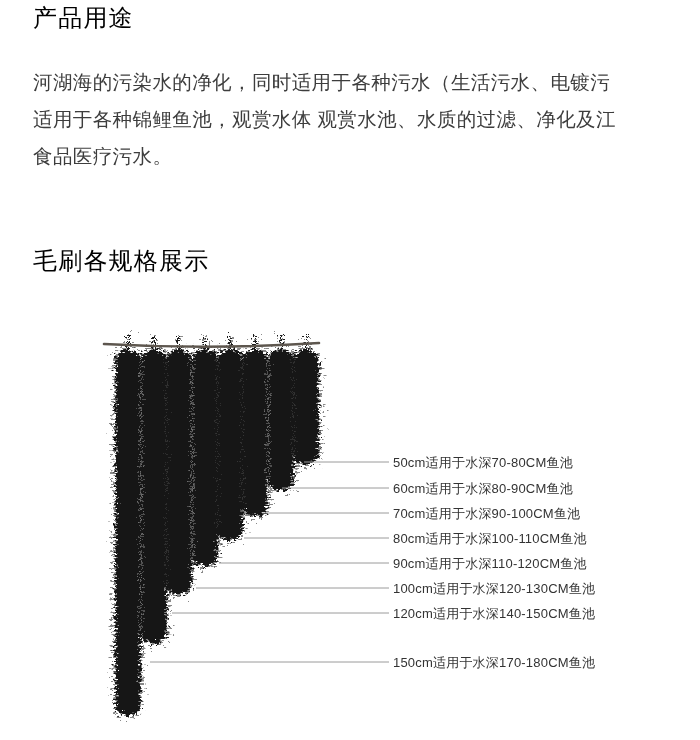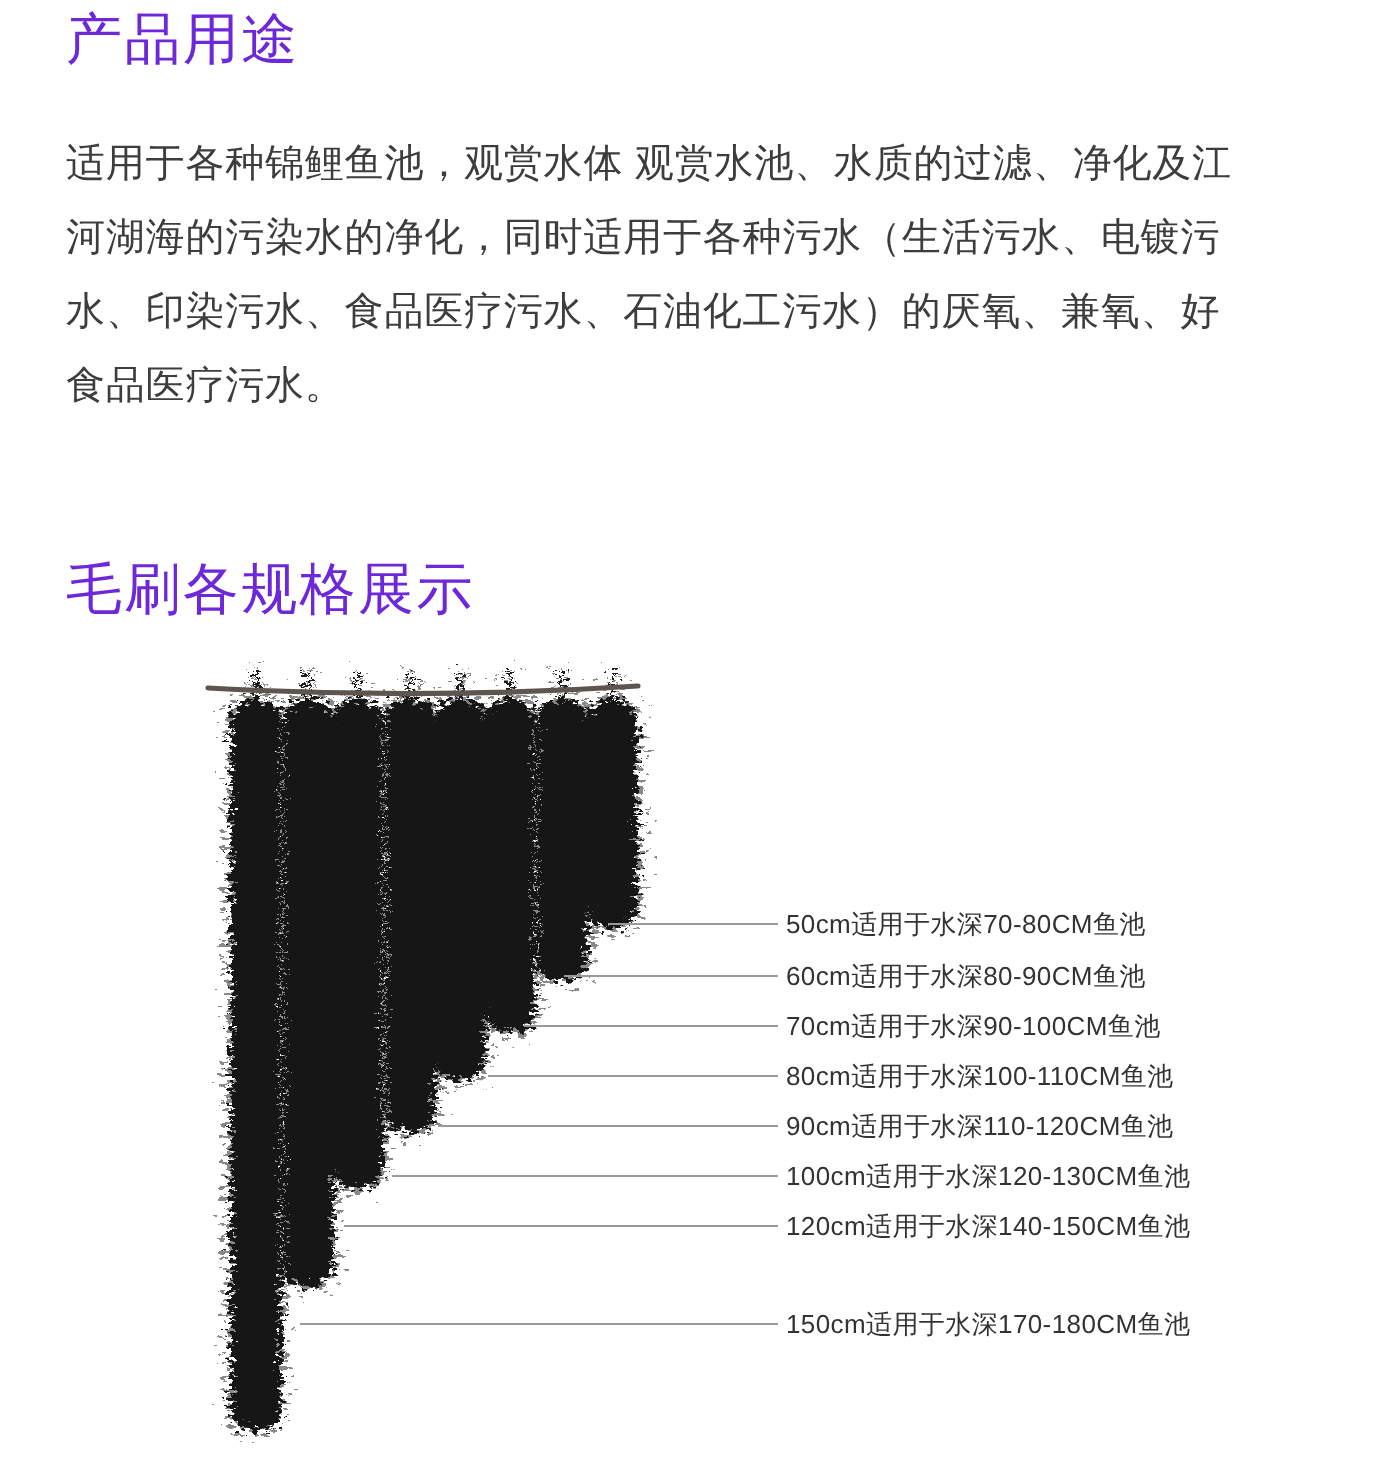--- a/index.html
+++ b/index.html
@@ -2,47 +2,46 @@
 <html><head>
 <meta charset="utf-8">
 <style>
   html,body{margin:0;padding:0;}
   body{
     width:700px;height:740px;background:#ffffff;overflow:hidden;position:relative;
     font-family:"Liberation Sans",sans-serif;
   }
   .page{position:absolute;inset:0;background:#fff;}
   .sec-title{
-    position:absolute;left:33px;margin:0;font-size:28px;line-height:1;
-    font-weight:500;color:#6d28d9;letter-spacing:1.2px;white-space:nowrap;
+    position:absolute;left:33px;margin:0;font-size:24px;line-height:1;
+    font-weight:500;color:#000000;letter-spacing:1.2px;white-space:nowrap;
   }
   #title-usage{top:6px;}
-  #title-specs{top:284px;font-family:Liberation Mono, monospace;}
+  #title-specs{top:249px;}
   .body-para{
     position:absolute;left:33px;top:64px;color:#3d3d3d;font-size:19.5px;
     line-height:37px;letter-spacing:0.4px;font-weight:400;
   }
   .body-line{white-space:nowrap;}
   .figure-wrap{position:absolute;left:0;top:330px;width:581px;height:410px;}
   svg text.spec-label{
     font-family:"Liberation Sans",sans-serif;
     font-size:13px;fill:#333333;letter-spacing:0.2px;
   }
 </style>
 </head>
 <body>
 
 <div class="page">
 
   <h2 class="sec-title" id="title-usage">产品用途</h2>
 
   <div class="body-para">
+    <div class="body-line">河湖海的污染水的净化，同时适用于各种污水（生活污水、电镀污</div>
     <div class="body-line">适用于各种锦鲤鱼池，观赏水体 观赏水池、水质的过滤、净化及江</div>
-    <div class="body-line">河湖海的污染水的净化，同时适用于各种污水（生活污水、电镀污</div>
-    <div class="body-line">水、印染污水、食品医疗污水、石油化工污水）的厌氧、兼氧、好</div>
     <div class="body-line">食品医疗污水。</div>
   </div>
 
   <h2 class="sec-title" id="title-specs">毛刷各规格展示</h2>
 
   <div class="figure-wrap">
     <svg width="700" height="410" viewBox="0 0 700 410" xmlns="http://www.w3.org/2000/svg">
       <defs>
         <filter id="fuzz1" x="-20%" y="-6%" width="140%" height="114%">
           <feTurbulence type="fractalNoise" baseFrequency="0.3 0.55" numOctaves="3" seed="11" result="n"></feTurbulence>

